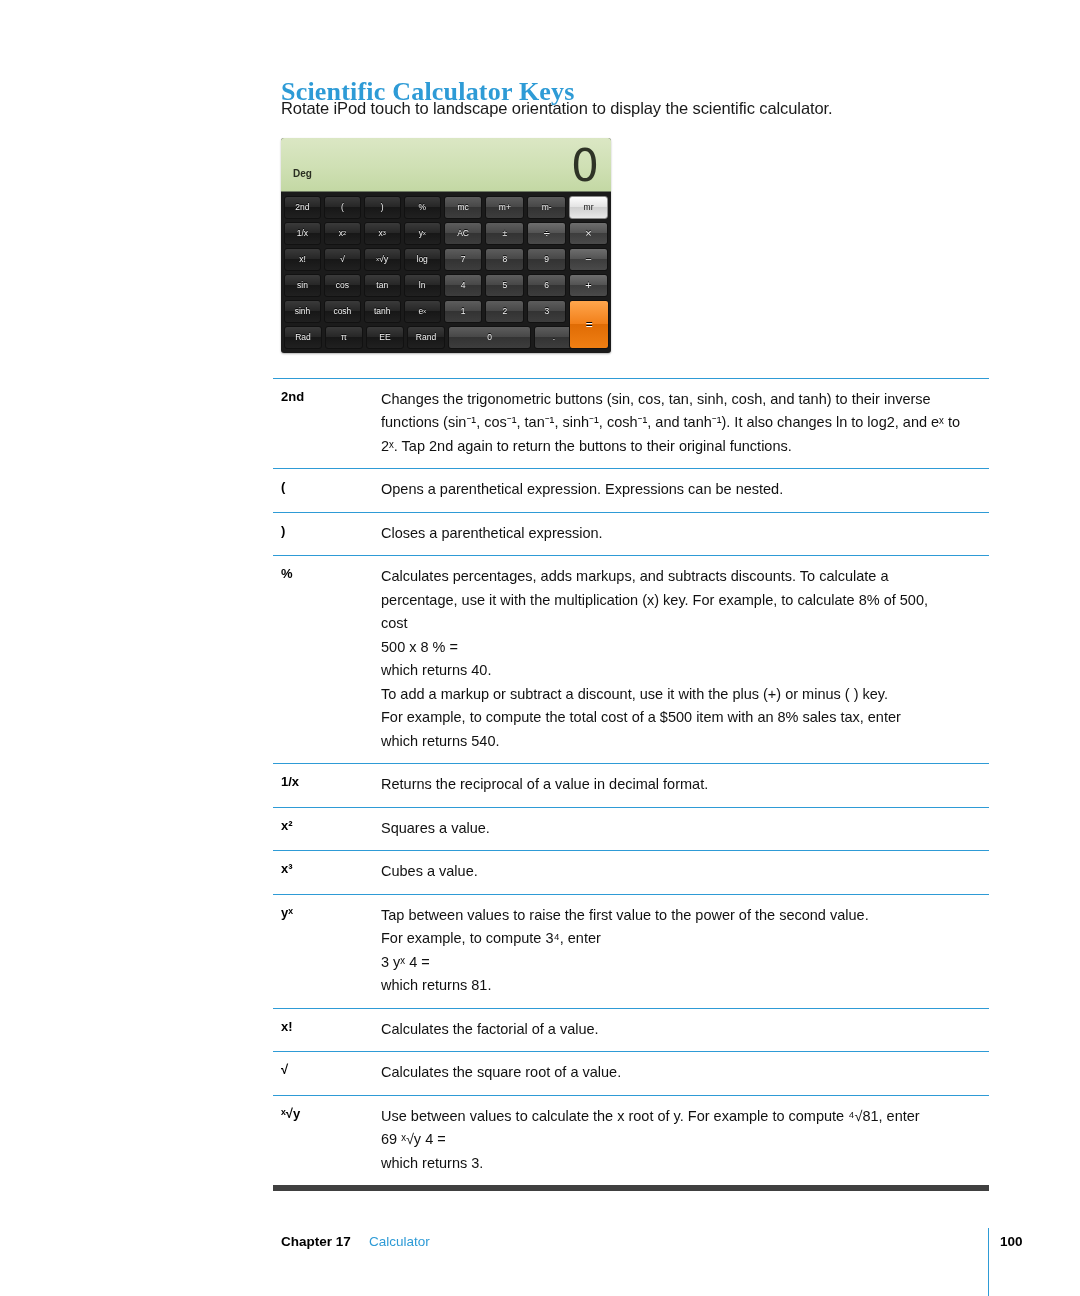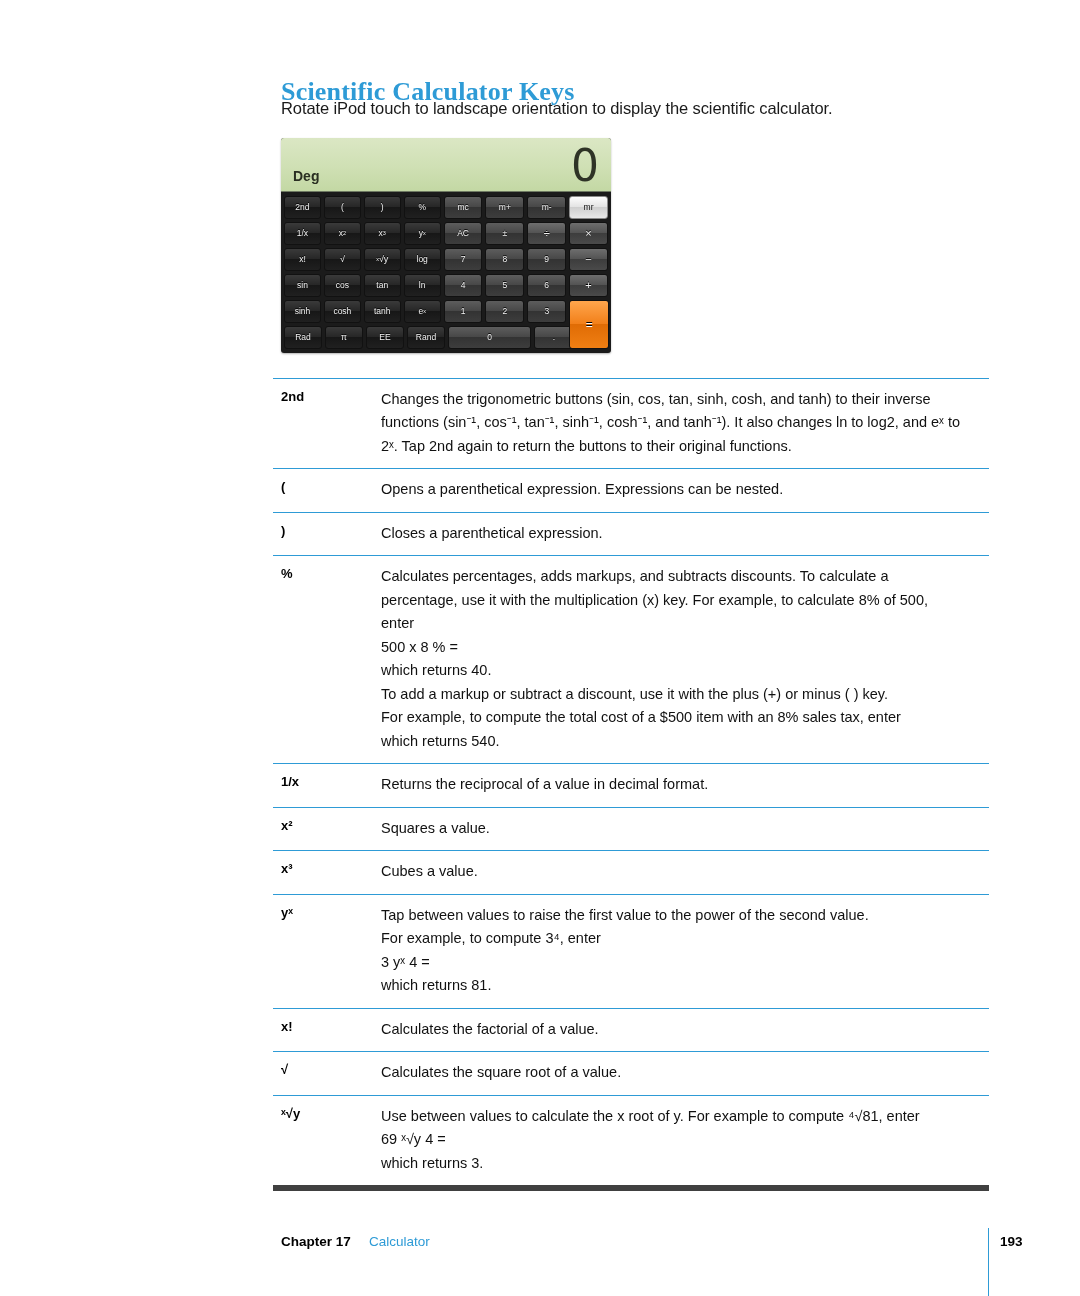--- a/index.html
+++ b/index.html
@@ -54,21 +54,21 @@
     position: absolute;
     left: 0; top: 0;
     width: 330px; height: 53px;
     background: linear-gradient(to bottom, #dbe7c4 0%, #cfe0b4 55%, #c3d8a4 100%);
     border-bottom: 1px solid #6f7a63;
   }
   .calc-deg {
     position: absolute;
     left: 12px;
     top: 30px;
-    font-size: 14px;
+    font-size: 10px;
     color: #2a2f22;
     font-weight: bold;
   }
   .calc-zero {
     position: absolute;
     right: 12px;
     top: 2px;
     font-size: 44px;
     color: #2e3326;
     font-family: "DejaVu Sans", sans-serif;
@@ -314,21 +314,21 @@
       <div class="tdesc">
         <p>Closes a parenthetical expression.</p>
       </div>
     </div>
 
     <div class="trow">
       <div class="tkey">%</div>
       <div class="tdesc">
         <p>Calculates percentages, adds markups, and subtracts discounts. To calculate a</p>
         <p>percentage, use it with the multiplication (x) key. For example, to calculate 8% of 500,</p>
-        <p>enter</p>
+        <p>cost</p>
         <p>500 x 8 % =</p>
         <p>which returns 40.</p>
         <p>To add a markup or subtract a discount, use it with the plus (+) or minus ( ) key.</p>
         <p>For example, to compute the total cost of a $500 item with an 8% sales tax, enter</p>
         <p>which returns 540.</p>
       </div>
     </div>
 
     <div class="trow">
       <div class="tkey">1/x</div>
@@ -382,15 +382,15 @@
         <p>69 ˣ√y 4 =</p>
         <p>which returns 3.</p>
       </div>
     </div>
 
   </div>
 
   <div class="footer-rule"></div>
   <div class="footer-chapter">Chapter 17</div>
   <div class="footer-section">Calculator</div>
-  <div class="footer-page">193</div>
+  <div class="footer-page">100</div>
 
 </div>
 
 </body></html>

